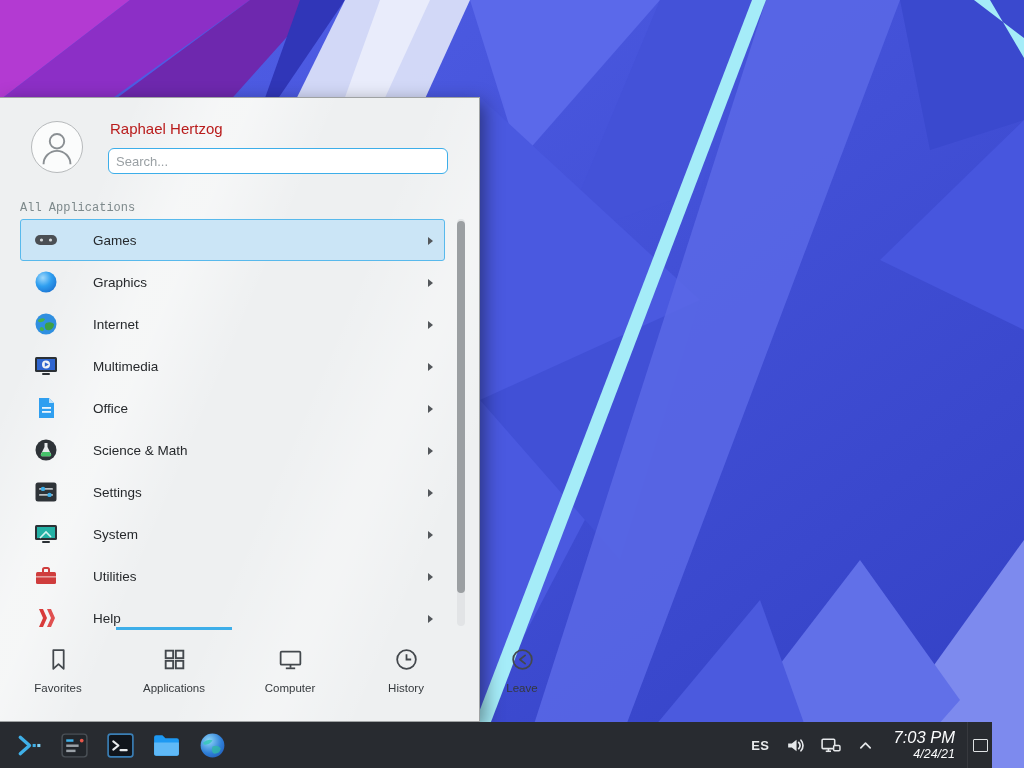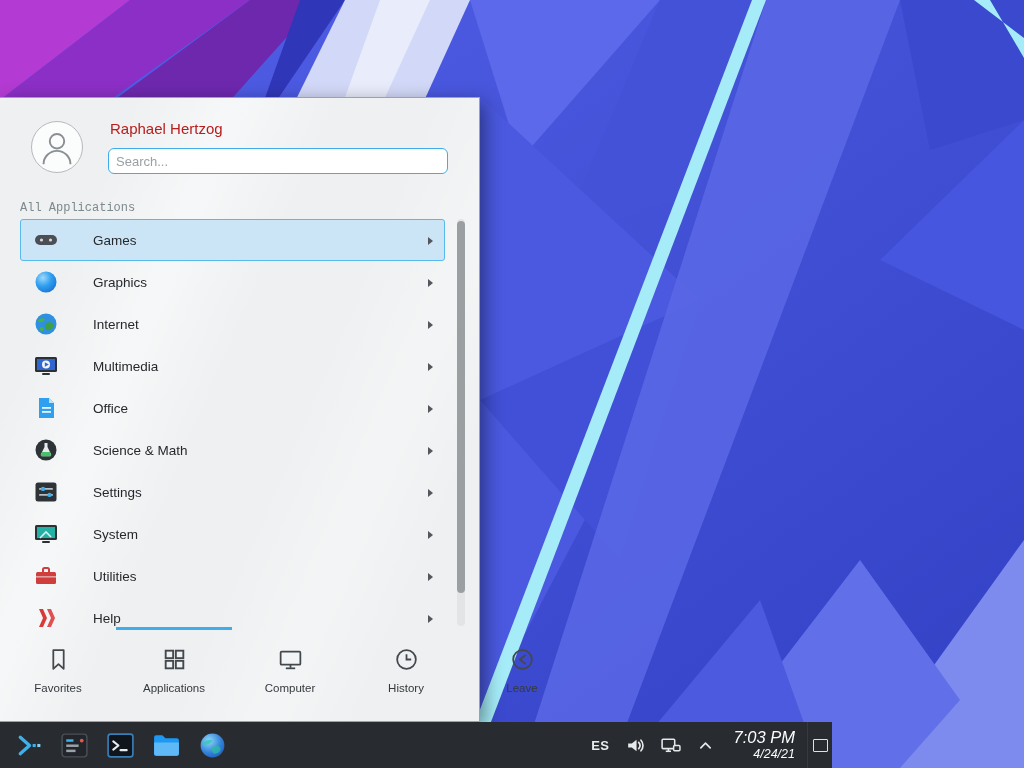--- a/index.html
+++ b/index.html
@@ -59,21 +59,21 @@
   .tab{
     flex:1;position:relative;display:flex;flex-direction:column;align-items:center;
     padding-top:16px;border-top:3px solid transparent;box-sizing:border-box;
   }
   .tab.active{border-top-color:#3daee9;}
   .tab .ticon{width:27px;height:27px;}
   .tab .ticon svg{width:27px;height:27px;display:block;}
   .tab .tlabel{margin-top:9px;font-size:11.5px;color:#35393d;}
   
   .taskbar{
-    position:absolute;left:0;bottom:0;width:832px;height:46px;background:#282b30;
+    position:absolute;left:0;bottom:0;width:992px;height:46px;background:#282b30;
     display:flex;align-items:center;box-sizing:border-box;
   }
   .task-left{display:flex;align-items:center;height:100%;padding-left:5px;}
   .task-btn{width:40px;height:40px;margin:0 3px;display:flex;align-items:center;justify-content:center;}
   .task-btn svg{width:31px;height:31px;display:block;}
   .task-right{margin-left:auto;display:flex;align-items:center;height:100%;}
   .kb{color:#e9ebec;font-size:13px;font-weight:bold;margin-right:15px;letter-spacing:.5px;}
   .tray-btn{width:22px;height:22px;margin-right:13px;display:flex;align-items:center;justify-content:center;}
   .tray-btn svg{width:21px;height:21px;display:block;}
   .tray-btn.small svg{width:15px;height:15px;}

